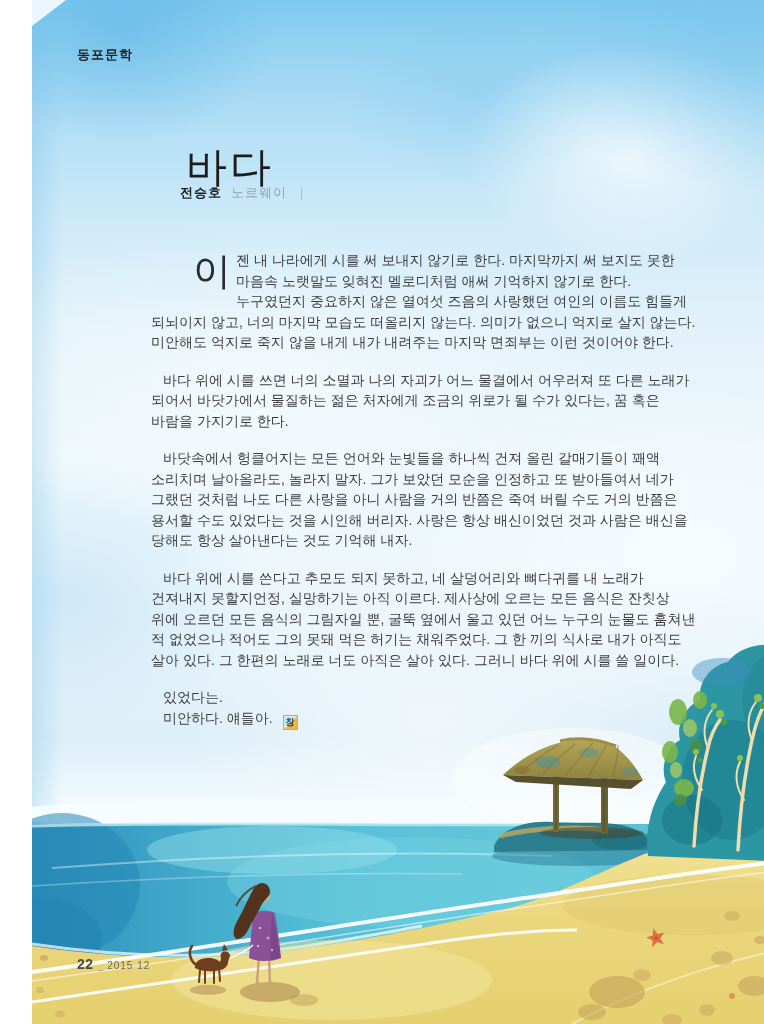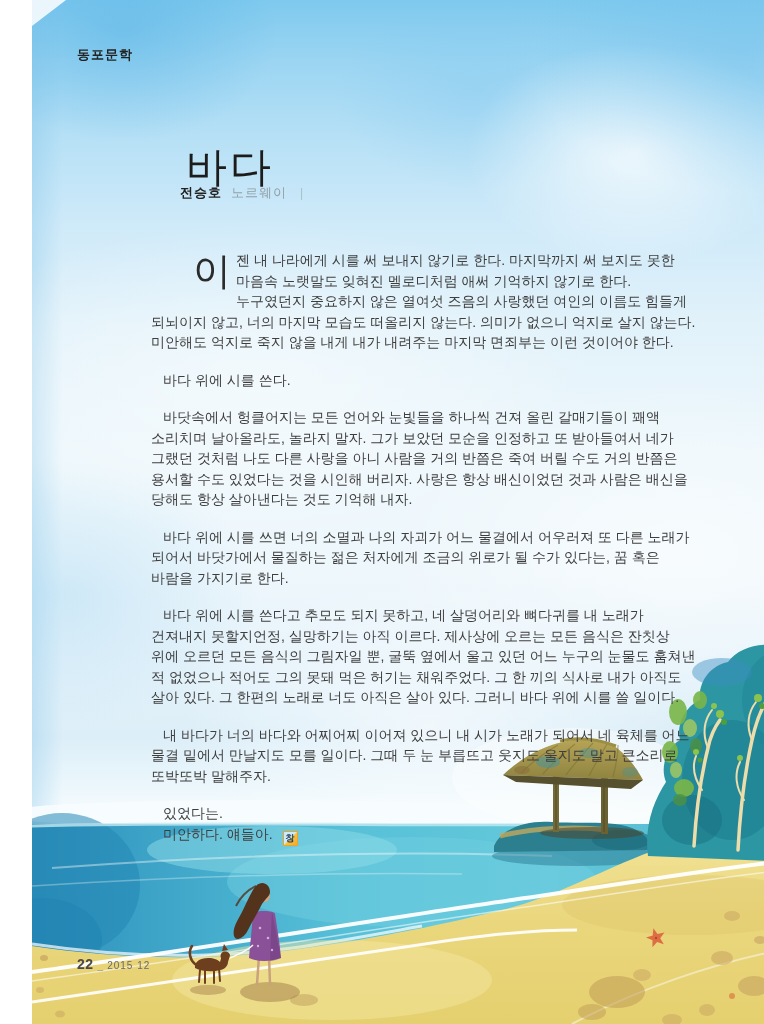--- a/index.html
+++ b/index.html
@@ -272,25 +272,23 @@
     <span class="author">전승호</span>
     <span class="country">노르웨이</span>
     <span class="sep">|</span>
   </div>
 
   <div class="article">
     <p class="para">
       <span class="dropcap">이</span>
       <span>젠 내 나라에게 시를 써 보내지 않기로 한다. 마지막까지 써 보지도 못한 마음속 노랫말도 잊혀진 멜로디처럼 애써 기억하지 않기로 한다. 누구였던지 중요하지 않은 열여섯 즈음의 사랑했던 여인의 이름도 힘들게 되뇌이지 않고, 너의 마지막 모습도 떠올리지 않는다. 의미가 없으니 억지로 살지 않는다. 미안해도 억지로 죽지 않을 내게 내가 내려주는 마지막 면죄부는 이런 것이어야 한다.</span>
     </p>
-    <p class="para indent">바다 위에 시를 쓴다.</p>
+    <p class="para indent">바다 위에 시를 쓰면 너의 소멸과 나의 자괴가 어느 물결에서 어우러져 또 다른 노래가 되어서 바닷가에서 물질하는 젊은 처자에게 조금의 위로가 될 수가 있다는, 꿈 혹은 바람을 가지기로 한다.</p>
     <p class="para indent">바닷속에서 헝클어지는 모든 언어와 눈빛들을 하나씩 건져 올린 갈매기들이 꽤액 소리치며 날아올라도, 놀라지 말자. 그가 보았던 모순을 인정하고 또 받아들여서 네가 그랬던 것처럼 나도 다른 사랑을 아니 사람을 거의 반쯤은 죽여 버릴 수도 거의 반쯤은 용서할 수도 있었다는 것을 시인해 버리자. 사랑은 항상 배신이었던 것과 사람은 배신을 당해도 항상 살아낸다는 것도 기억해 내자.</p>
-    <p class="para indent">바다 위에 시를 쓰면 너의 소멸과 나의 자괴가 어느 물결에서 어우러져 또 다른 노래가 되어서 바닷가에서 물질하는 젊은 처자에게 조금의 위로가 될 수가 있다는, 꿈 혹은 바람을 가지기로 한다.</p>
     <p class="para indent">바다 위에 시를 쓴다고 추모도 되지 못하고, 네 살덩어리와 뼈다귀를 내 노래가 건져내지 못할지언정, 실망하기는 아직 이르다. 제사상에 오르는 모든 음식은 잔칫상 위에 오르던 모든 음식의 그림자일 뿐, 굴뚝 옆에서 울고 있던 어느 누구의 눈물도 훔쳐낸 적 없었으나 적어도 그의 못돼 먹은 허기는 채워주었다. 그 한 끼의 식사로 내가 아직도 살아 있다. 그 한편의 노래로 너도 아직은 살아 있다. 그러니 바다 위에 시를 쓸 일이다.</p>
-    <p class="para indent">내 바다가 너의 바다와 어찌어찌 이어져 있으니 내 시가 노래가 되어서 네 육체를 어느 물결 밑에서 만날지도 모를 일이다. 그때 두 눈 부릅뜨고 웃지도 울지도 말고 큰소리로 또박또박 말해주자.</p>
     <p class="para indent tight">있었다는.</p>
     <p class="para indent tight">
       <span>미안하다. 얘들아.</span>
       <span class="end-mark">창</span>
     </p>
   </div>
 
   <div class="footer">
     <span class="pagenum">22</span>
     <span class="fsep">_</span>

